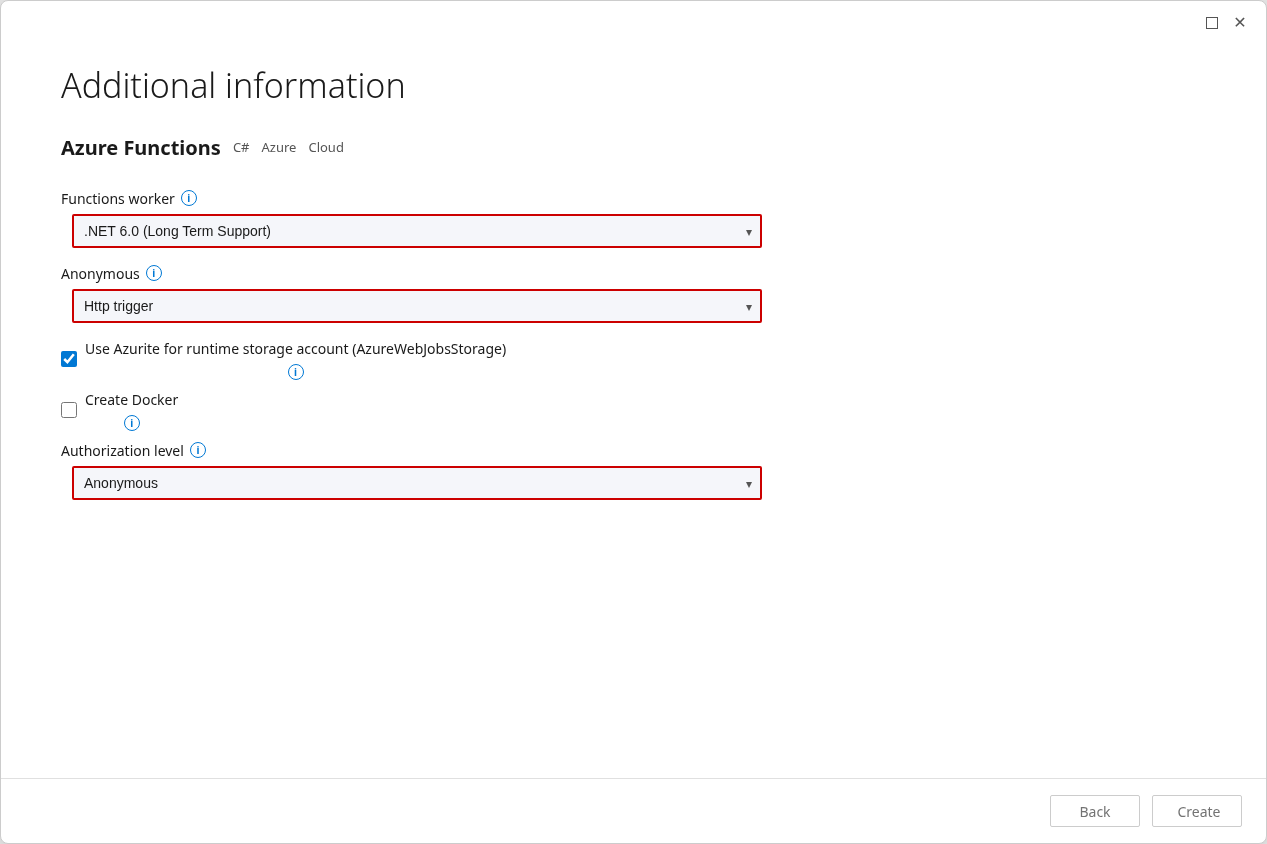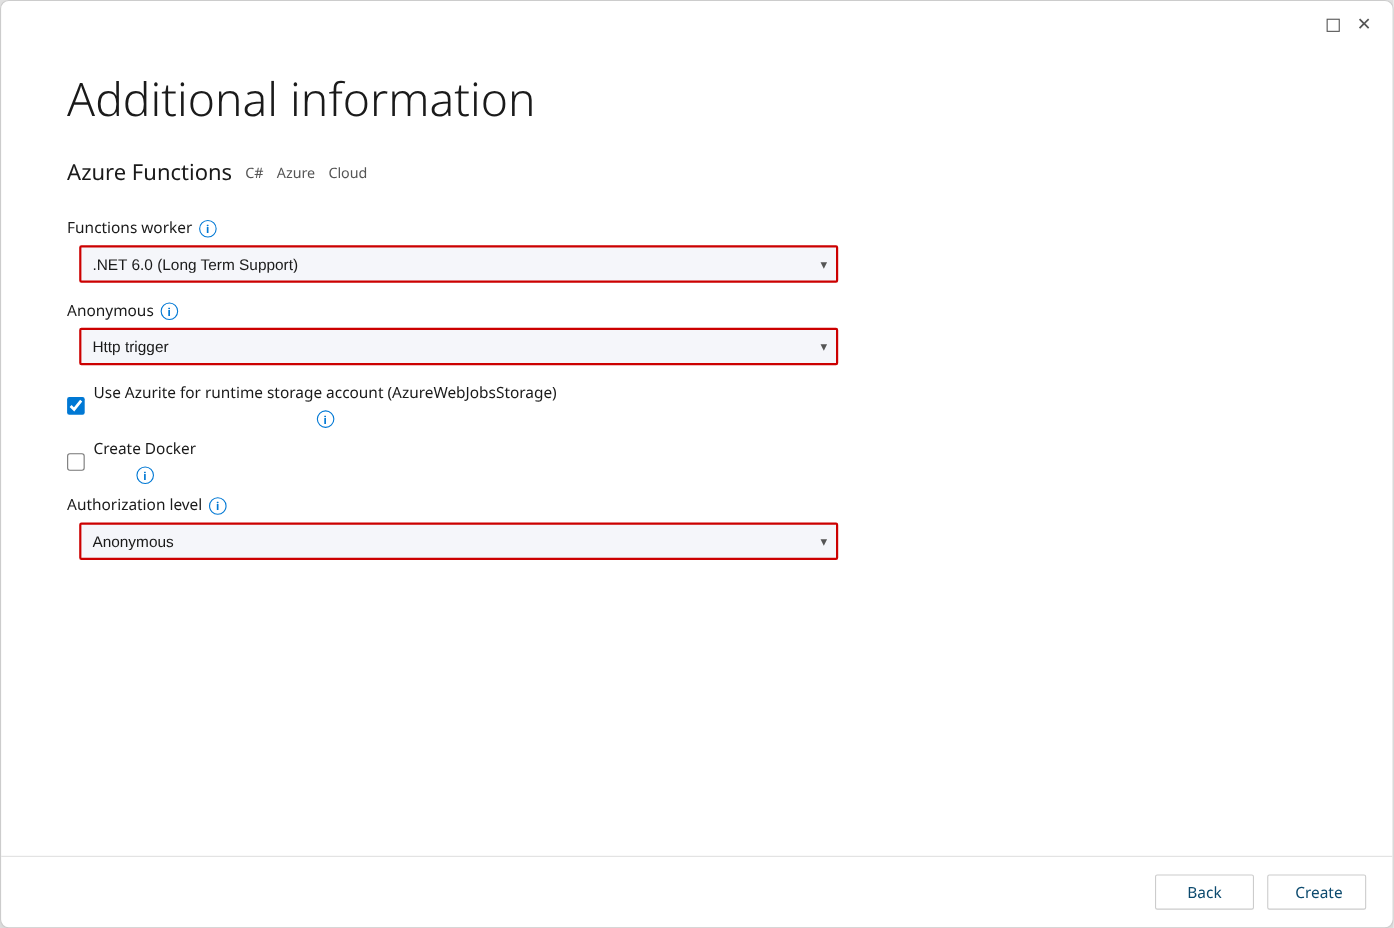--- a/index.html
+++ b/index.html
@@ -55,37 +55,37 @@
 
     .content {
       flex: 1;
       padding: 20px 60px 30px 60px;
       display: flex;
       flex-direction: column;
       overflow: auto;
     }
 
     .page-title {
-      font-size: 42px;
+      font-size: 34px;
       font-weight: 300;
       color: #1a1a1a;
       margin-bottom: 28px;
       line-height: 1.2;
     }
 
     .subtitle-row {
       display: flex;
       align-items: center;
       gap: 12px;
       margin-bottom: 28px;
     }
 
     .subtitle-main {
       font-size: 20px;
-      font-weight: 400;
+      font-weight: 700;
       color: #1a1a1a;
     }
 
     .subtitle-tag {
       font-size: 13px;
       color: #555555;
     }
 
     .form-section {
       display: flex;
@@ -188,21 +188,21 @@
       flex-shrink: 0;
     }
 
     .btn {
       height: 32px;
       min-width: 90px;
       padding: 0 20px;
       font-size: 14px;
       border: 1px solid #cccccc;
       background: #ffffff;
-      color: #0c4a6e;
+      color: #737373;
       cursor: pointer;
       border-radius: 2px;
       font-family: inherit;
     }
 
     .btn-primary {
       background: #ffffff;
       border: 1px solid #cccccc;
       padding-left: 24px;
     }

